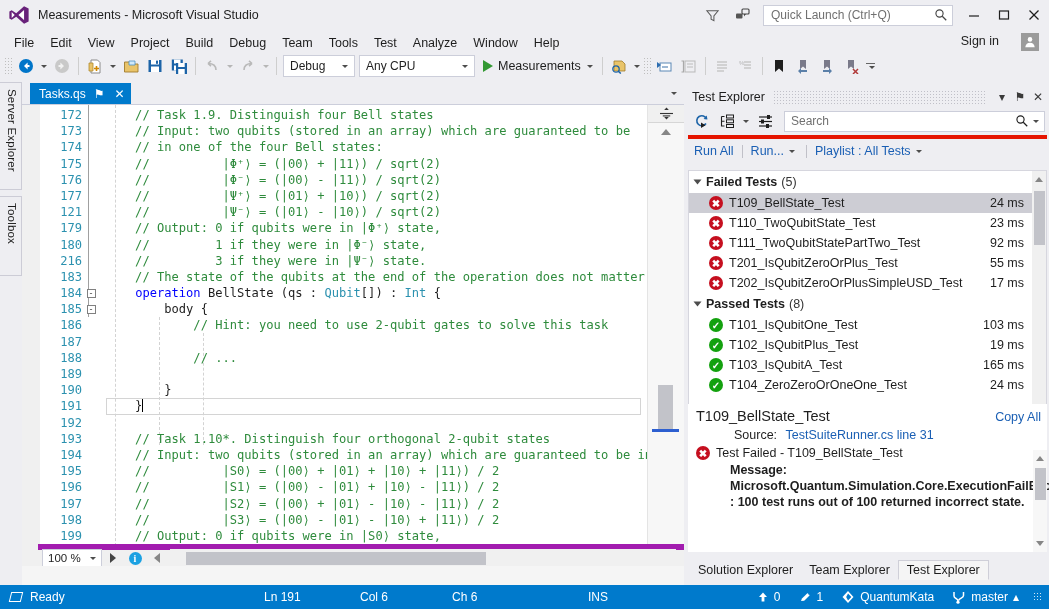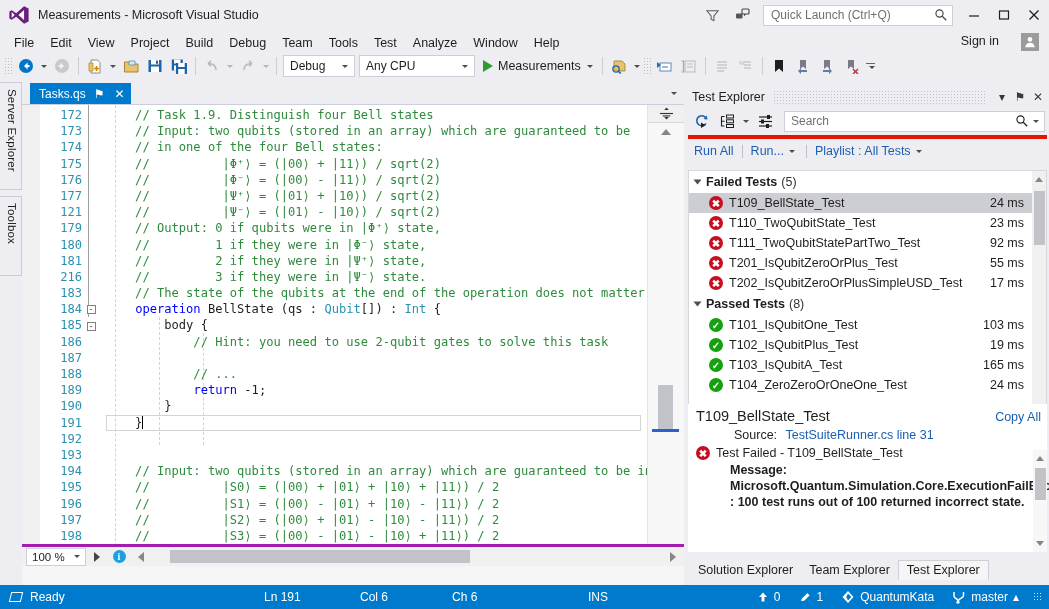--- a/index.html
+++ b/index.html
@@ -96,22 +96,22 @@
   .collapse-bar { position: absolute; left: 66px; width: 1px; background: #a0a0a0; }
 
   .vscroll { position: absolute; right: 0; top: 0; width: 37px; bottom: 0; background: #f7f7f7; border-left: 1px solid #e4e4e4; }
   .vscroll-split { height: 18px; background: #f0f0f0; border-bottom: 1px solid #d6d6d6; display: flex; align-items: center; justify-content: center; }
   .arrow-up, .arrow-down { height: 17px; display: flex; align-items: center; justify-content: center; }
   .tri-up { width: 0; height: 0; border-left: 5px solid transparent; border-right: 5px solid transparent; border-bottom: 6px solid #868686; }
   .tri-dn { width: 0; height: 0; border-left: 5px solid transparent; border-right: 5px solid transparent; border-top: 6px solid #868686; }
   .vthumb { position: absolute; left: 10px; width: 15px; background: #c2c3c9; }
   .vmark { position: absolute; left: 4px; width: 27px; height: 3px; background: #2d5fd0; }
 
-  .hscrollbar { position: absolute; left: 0; bottom: 0; width: 662px; height: 22px; background: #f0f0f0;
-    border-top: 3px solid #a21caf; display: flex; align-items: center; }
+  .hscrollbar { position: absolute; left: 16px; bottom: 0; width: 662px; height: 22px; background: #f0f0f0;
+    border-top: 6px solid #a21caf; display: flex; align-items: center; }
   .zoombox { width: 60px; height: 18px; margin-left: 4px; background: #fff; border: 1px solid #ccceda;
     display: flex; align-items: center; padding: 0 2px 0 5px; font-size: 11.5px; }
   .zoombox .lbl { flex: 1; }
   .hs-btn { width: 22px; height: 20px; display: flex; align-items: center; justify-content: center; }
   .info-circle { width: 13px; height: 13px; border-radius: 50%; background: #1ba1e2; color: #fff;
     font-size: 10px; font-weight: bold; display: flex; align-items: center; justify-content: center;
     font-family: "Liberation Serif", serif; }
   .htrack { flex: 1; height: 18px; background: #f0f0f0; display: flex; align-items: center; position: relative; margin: 0 2px; }
   .hthumb { position: absolute; left: 16px; width: 300px; height: 13px; background: #c2c3c9; }
   .tri-l { width: 0; height: 0; border-top: 5px solid transparent; border-bottom: 5px solid transparent; border-right: 6px solid #868686; }
@@ -437,33 +437,32 @@
         <div id="lines" style="position:absolute; left:0; top:2px; right:0;">
             <div class="codeline"><span class="lnum">172</span><span class="ctext"><span class="cm">    // Task 1.9. Distinguish four Bell states</span></span></div>
             <div class="codeline"><span class="lnum">173</span><span class="ctext"><span class="cm">    // Input: two qubits (stored in an array) which are guaranteed to be</span></span></div>
             <div class="codeline"><span class="lnum">174</span><span class="ctext"><span class="cm">    // in one of the four Bell states:</span></span></div>
             <div class="codeline"><span class="lnum">175</span><span class="ctext"><span class="cm">    //          |Φ⁺⟩ = (|00⟩ + |11⟩) / sqrt(2)</span></span></div>
             <div class="codeline"><span class="lnum">176</span><span class="ctext"><span class="cm">    //          |Φ⁻⟩ = (|00⟩ - |11⟩) / sqrt(2)</span></span></div>
             <div class="codeline"><span class="lnum">177</span><span class="ctext"><span class="cm">    //          |Ψ⁺⟩ = (|01⟩ + |10⟩) / sqrt(2)</span></span></div>
             <div class="codeline"><span class="lnum">121</span><span class="ctext"><span class="cm">    //          |Ψ⁻⟩ = (|01⟩ - |10⟩) / sqrt(2)</span></span></div>
             <div class="codeline"><span class="lnum">179</span><span class="ctext"><span class="cm">    // Output: 0 if qubits were in |Φ⁺⟩ state,</span></span></div>
             <div class="codeline"><span class="lnum">180</span><span class="ctext"><span class="cm">    //         1 if they were in |Φ⁻⟩ state,</span></span></div>
-            <div class="codeline"><span class="lnum">181</span><span class="ctext"><span class="cm">    //         2 if they were in |Ψ⁺⟩ state,</span></span></div>
             <div class="codeline"><span class="lnum">216</span><span class="ctext"><span class="cm">    //         3 if they were in |Ψ⁻⟩ state.</span></span></div>
             <div class="codeline"><span class="lnum">183</span><span class="ctext"><span class="cm">    // The state of the qubits at the end of the operation does not matter.</span></span></div>
             <div class="codeline"><span class="lnum">184</span><span class="glyph"><span class="fold-box">-</span></span><span class="ctext"><span>    </span><span class="kw">operation</span><span> BellState (qs : </span><span class="ty">Qubit</span><span>[]) : </span><span class="ty">Int</span><span> {</span></span></div>
             <div class="codeline"><span class="lnum">185</span><span class="glyph"><span class="fold-box">-</span></span><span class="ctext"><span>        body {</span></span></div>
             <div class="codeline"><span class="lnum">186</span><span class="ctext"><span class="cm">            // Hint: you need to use 2-qubit gates to solve this task</span></span></div>
             <div class="codeline"><span class="lnum">187</span><span class="ctext"></span></div>
             <div class="codeline"><span class="lnum">188</span><span class="ctext"><span class="cm">            // ...</span></span></div>
-            <div class="codeline"><span class="lnum">189</span><span class="ctext"><span>            </span><span class="kw">return</span><span> -1;</span></span></div>
+            <div class="codeline"><span class="lnum">189</span></div>
             <div class="codeline"><span class="lnum">190</span><span class="ctext"><span>        }</span></span></div>
             <div class="codeline"><div class="line-current"></div><span class="lnum">191</span><span class="ctext"><span>    }</span><span class="caret"></span></span></div>
             <div class="codeline"><span class="lnum">192</span><span class="ctext"></span></div>
-            <div class="codeline"><span class="lnum">193</span></div>
+            <div class="codeline"><span class="lnum">193</span><span class="ctext"><span class="cm">    // Task 1.10*. Distinguish four orthogonal 2-qubit states</span></span></div>
             <div class="codeline"><span class="lnum">194</span><span class="ctext"><span class="cm">    // Input: two qubits (stored in an array) which are guaranteed to be in one</span></span></div>
             <div class="codeline"><span class="lnum">195</span><span class="ctext"><span class="cm">    //          |S0⟩ = (|00⟩ + |01⟩ + |10⟩ + |11⟩) / 2</span></span></div>
             <div class="codeline"><span class="lnum">196</span><span class="ctext"><span class="cm">    //          |S1⟩ = (|00⟩ - |01⟩ + |10⟩ - |11⟩) / 2</span></span></div>
             <div class="codeline"><span class="lnum">197</span><span class="ctext"><span class="cm">    //          |S2⟩ = (|00⟩ + |01⟩ - |10⟩ - |11⟩) / 2</span></span></div>
             <div class="codeline"><span class="lnum">198</span><span class="ctext"><span class="cm">    //          |S3⟩ = (|00⟩ - |01⟩ - |10⟩ + |11⟩) / 2</span></span></div>
             <div class="codeline"><span class="lnum">199</span><span class="ctext"><span class="cm">    // Output: 0 if qubits were in |S0⟩ state,</span></span></div>
           </div>
       </div>
 
       <div class="vscroll">

